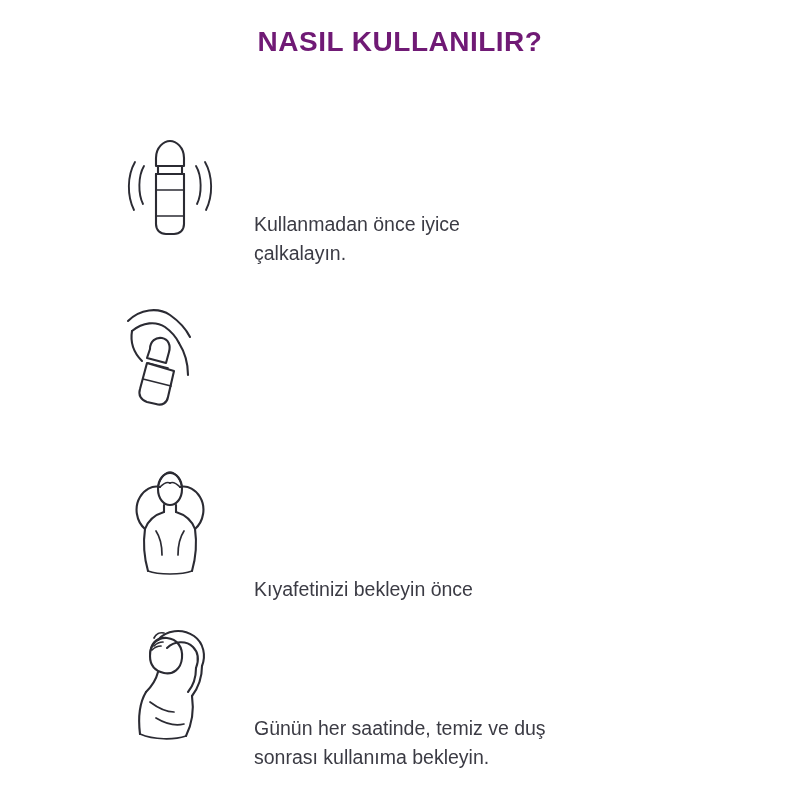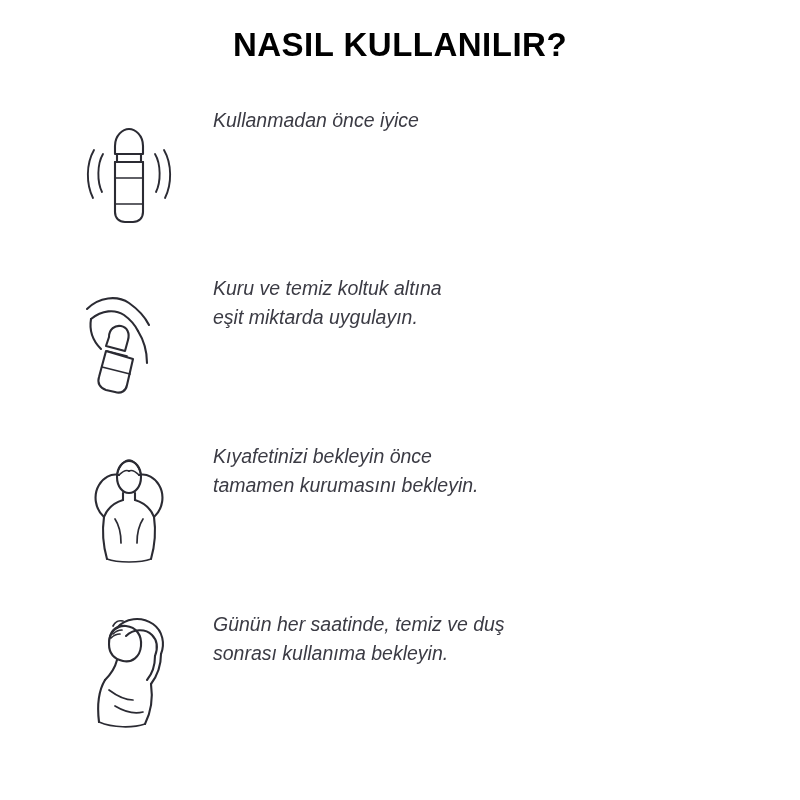--- a/index.html
+++ b/index.html
@@ -15,39 +15,38 @@
     overflow: hidden;
   }
   .page {
     position: relative;
     width: 800px;
     height: 800px;
     box-sizing: border-box;
   }
   .title {
     text-align: center;
-    font-size: 33px;
+    font-size: 28px;
     font-weight: bold;
     letter-spacing: 0.5px;
-    color: #000000;
+    color: #701a75;
     padding-top: 26px;
     margin: 0;
   }
   .steps {
     margin-top: 42px;
     display: flex;
     flex-direction: column;
   }
   .step {
     display: flex;
-    align-items: flex-start;
+    align-items: flex-end;
     height: 168px;
-    padding-left: 69px;
+    padding-left: 110px;
     box-sizing: border-box;
-    font-style: italic;
   }
   .step-icon {
     width: 120px;
     height: 150px;
     flex: 0 0 120px;
     display: flex;
     align-items: center;
     justify-content: center;
   }
   .step-text {
@@ -109,42 +108,39 @@
 
           <path class="motion" d="M34 38 C28 48, 28 66, 33 76"></path>
           <path class="motion" d="M25 34 C17 48, 17 68, 24 82"></path>
 
           <path class="motion" d="M86 38 C92 48, 92 66, 87 76"></path>
           <path class="motion" d="M95 34 C103 48, 103 68, 96 82"></path>
         </svg>
       </div>
       <div class="step-text">
         <span class="line">Kullanmadan önce iyice</span>
+        <span class="line">çalkalayın.</span>
       </div>
     </div>
 
     <div class="step">
       <div class="step-icon">
         <svg width="120" height="140" viewBox="0 0 120 140" aria-hidden="true">
 
           <path class="stroke" d="M18 30 C30 18, 48 16, 60 24 C70 31, 76 38, 80 46"></path>
           <path class="stroke" d="M22 40 C33 31, 46 30, 55 36 C62 41, 66 46, 69 52"></path>
 
           <path class="stroke" d="M22 40 C20 52, 24 62, 32 70"></path>
           <path class="stroke" d="M69 52 C74 60, 78 72, 78 84"></path>
 
           <path class="stroke" d="M40 58 C40 50, 46 46, 52 47 C58 48, 61 54, 59 61 L56 72 L37 67 Z"></path>
           <line class="stroke-thin" x1="38" y1="72" x2="58" y2="77"></line>
           <path class="stroke" d="M37 72 L30 98 C28 104, 31 109, 37 111 L46 113 C52 115, 57 112, 58 106 L64 80 Z"></path>
           <line class="stroke-thin" x1="33" y1="88" x2="61" y2="95"></line>
         </svg>
-      </div>
-      <div class="step-text">
-        <span class="line">Kuru ve temiz koltuk altına</span>
-        <span class="line">eşit miktarda uygulayın.</span>
       </div>
     </div>
 
     <div class="step">
       <div class="step-icon">
         <svg width="120" height="140" viewBox="0 0 120 140" aria-hidden="true">
 
           <path class="stroke" d="M48 30 C48 20, 54 14, 60 14 C66 14, 72 20, 72 30 C72 40, 66 46, 60 46 C54 46, 48 40, 48 30 Z"></path>
 
           <path class="stroke-thin" d="M48 28 C50 18, 56 13, 60 13 C64 13, 70 18, 72 28"></path>
@@ -162,21 +158,20 @@
 
           <path class="stroke" d="M35 70 C33 84, 34 98, 38 112"></path>
           <path class="stroke" d="M85 70 C87 84, 86 98, 82 112"></path>
           <path class="stroke-thin" d="M46 72 C50 78, 52 86, 52 96"></path>
           <path class="stroke-thin" d="M74 72 C70 78, 68 86, 68 96"></path>
           <path class="stroke-thin" d="M38 112 C48 116, 72 116, 82 112"></path>
         </svg>
       </div>
       <div class="step-text">
         <span class="line">Kıyafetinizi bekleyin önce</span>
-        <span class="line">tamamen kurumasını bekleyin.</span>
       </div>
     </div>
 
     <div class="step">
       <div class="step-icon">
         <svg width="120" height="150" viewBox="0 0 120 150" aria-hidden="true">
 
           <path class="stroke" d="M40 34 C40 22, 48 15, 57 16 C67 17, 73 25, 72 36 C71 47, 63 53, 54 51 C45 49, 40 43, 40 34 Z"></path>
 
           <path class="stroke-thin" d="M40 32 C40 22, 46 16, 53 16"></path>

